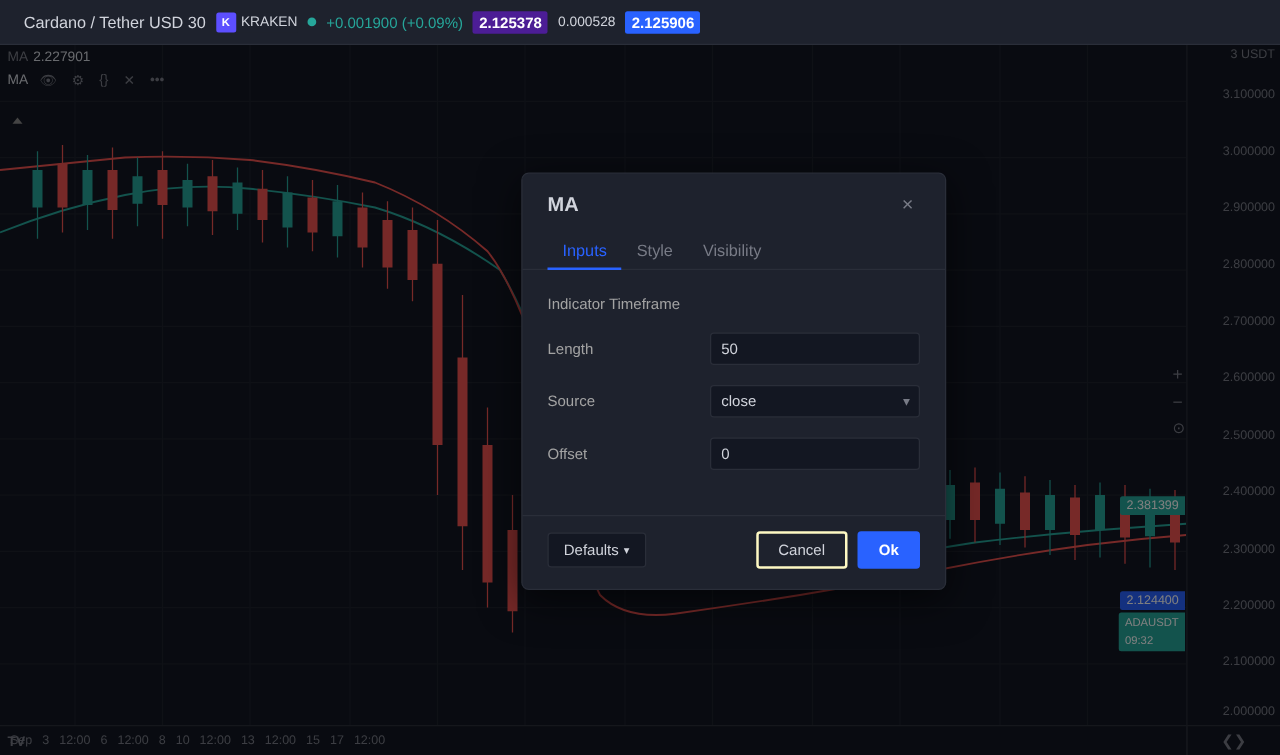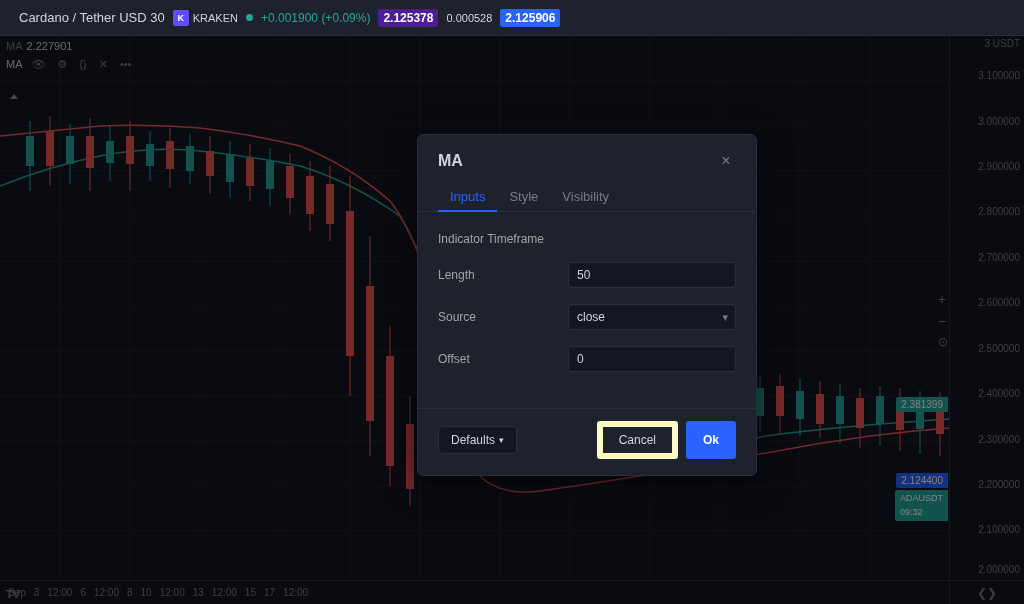--- a/index.html
+++ b/index.html
@@ -300,21 +300,21 @@
       padding: 6px 12px;
       font-size: 12px;
       cursor: pointer;
       display: flex;
       align-items: center;
       gap: 4px;
     }
 
     .btn-cancel {
       background: transparent;
-      border: 6px solid #fef9c3;
+      border: 2px solid #fef9c3;
       color: #d1d4dc;
       border-radius: 3px;
       padding: 6px 16px;
       font-size: 12px;
       cursor: pointer;
     }
 
     .btn-ok {
       background: #2962ff;
       border: none;

